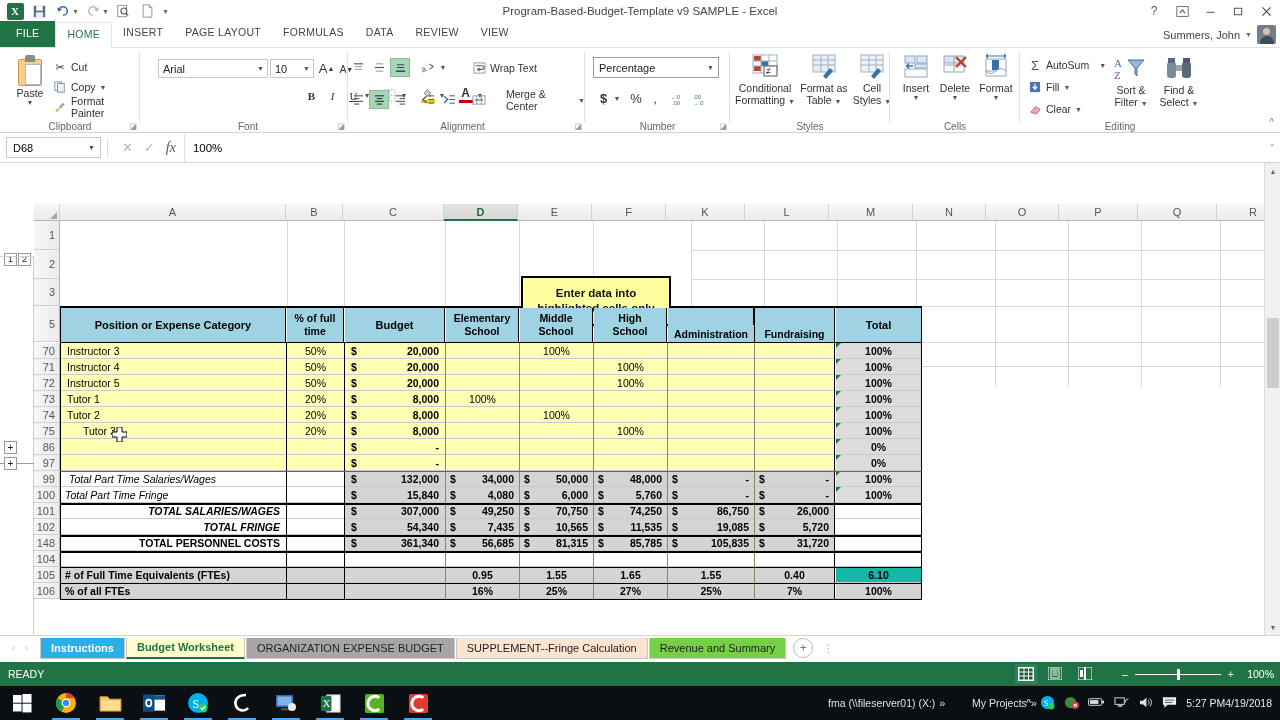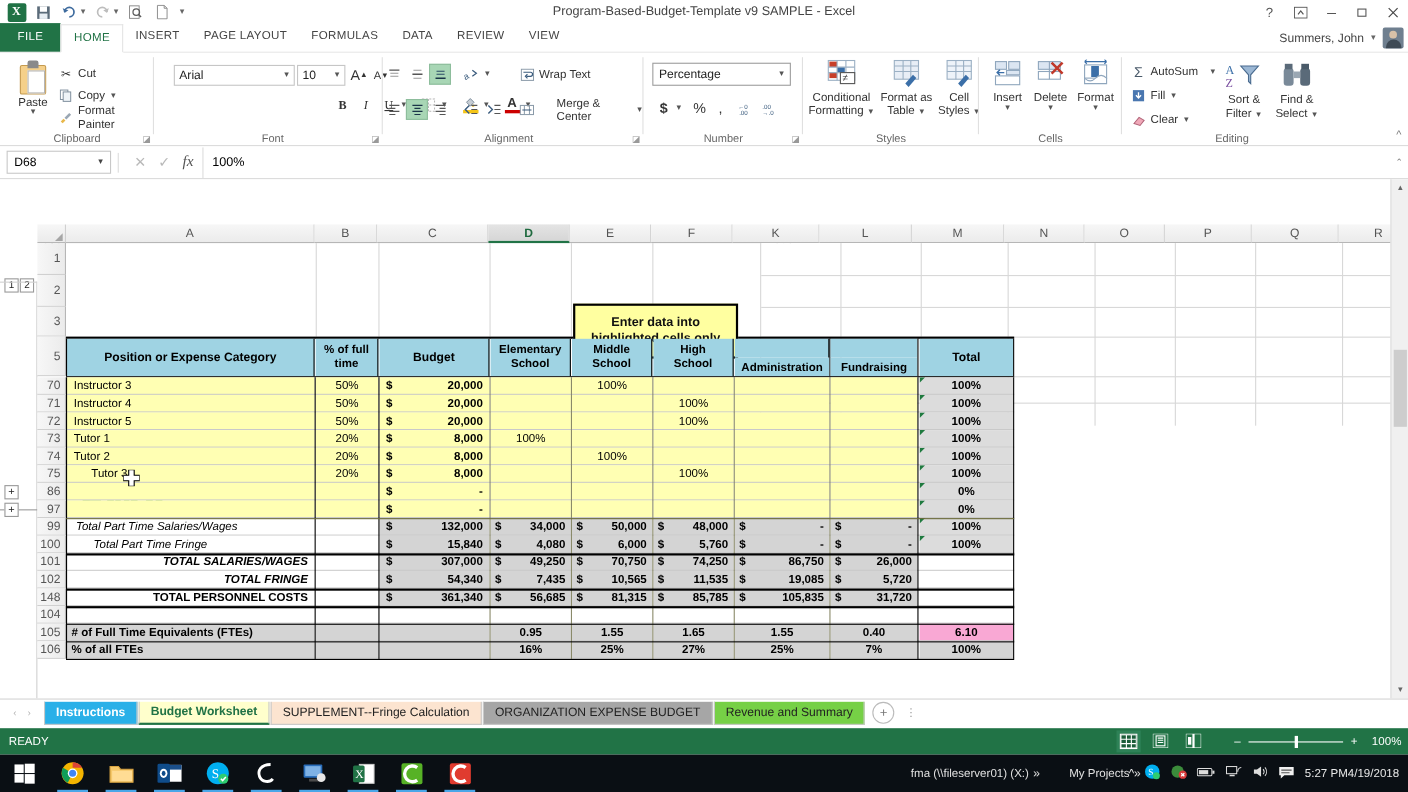--- a/index.html
+++ b/index.html
@@ -901,21 +901,21 @@
         <div class="cell" style="left: 668px; top: 308px; width: 86px; height: 16px; background: rgb(212, 212, 212);">
           <span style="position: absolute; left: 4px; font-size: 10.5px; font-weight: bold;">$</span>
           <span style="position: absolute; right: 5px; font-size: 10.5px; font-weight: bold;">-</span>
         </div>
         <div class="cell" style="left: 755px; top: 308px; width: 79px; height: 16px; background: rgb(212, 212, 212);">
           <span style="position: absolute; left: 4px; font-size: 10.5px; font-weight: bold;">$</span>
           <span style="position: absolute; right: 5px; font-size: 10.5px; font-weight: bold;">-</span>
         </div>
         <div class="cell" style="left: 836px; top: 308px; width: 85px; height: 16px; background: rgb(220, 220, 220); justify-content: center; font-weight: bold; font-size: 10.5px; position: absolute;">100%<span class="cmt-tri"></span></div>
         <div style="position: absolute; left: 61px; top: 323px; width: 861px; height: 1px; background: rgb(201, 201, 201);"></div>
-        <div class="cell" style="left: 61px; top: 324px; width: 225px; height: 16px; background: rgb(255, 255, 255); font-size: 10.5px; font-style: italic; padding-left: 24px;">Total Part Time Fringe</div>
+        <div class="cell" style="left: 61px; top: 324px; width: 225px; height: 16px; background: rgb(255, 255, 255); font-size: 10.5px; font-style: italic; padding-left: 4px;">Total Part Time Fringe</div>
         <div class="cell" style="left: 287px; top: 324px; width: 57px; height: 16px; background: rgb(255, 255, 255); justify-content: center; font-size: 10.5px;"></div>
         <div class="cell" style="left: 345px; top: 324px; width: 100px; height: 16px; background: rgb(212, 212, 212); position: absolute;">
           <span style="position: absolute; left: 6px; font-size: 10.5px; font-weight: bold;">$</span>
           <span style="position: absolute; right: 6px; font-size: 10.5px; font-weight: bold;">15,840</span>
         </div>
         <div class="cell" style="left: 446px; top: 324px; width: 73px; height: 16px; background: rgb(212, 212, 212);">
           <span style="position: absolute; left: 4px; font-size: 10.5px; font-weight: bold;">$</span>
           <span style="position: absolute; right: 5px; font-size: 10.5px; font-weight: bold;">4,080</span>
         </div>
         <div class="cell" style="left: 520px; top: 324px; width: 73px; height: 16px; background: rgb(212, 212, 212);">
@@ -1031,21 +1031,21 @@
         <div class="cell" style="left: 836px; top: 388px; width: 85px; height: 16px; background: rgb(255, 255, 255); justify-content: center; font-weight: bold; font-size: 10.5px;"></div>
         <div style="position: absolute; left: 61px; top: 403px; width: 861px; height: 1px; background: rgb(201, 201, 201);"></div>
         <div class="cell" style="left: 61px; top: 404px; width: 225px; height: 16px; background: rgb(212, 212, 212); font-size: 10.5px; font-weight: bold; padding-left: 4px;"># of Full Time Equivalents (FTEs)</div>
         <div class="cell" style="left: 287px; top: 404px; width: 57px; height: 16px; background: rgb(212, 212, 212); justify-content: center; font-size: 10.5px;"></div>
         <div class="cell" style="left: 345px; top: 404px; width: 100px; height: 16px; background: rgb(212, 212, 212);"></div>
         <div class="cell" style="left: 446px; top: 404px; width: 73px; height: 16px; background: rgb(212, 212, 212); justify-content: center; font-size: 10.5px; font-weight: bold;">0.95</div>
         <div class="cell" style="left: 520px; top: 404px; width: 73px; height: 16px; background: rgb(212, 212, 212); justify-content: center; font-size: 10.5px; font-weight: bold;">1.55</div>
         <div class="cell" style="left: 594px; top: 404px; width: 73px; height: 16px; background: rgb(212, 212, 212); justify-content: center; font-size: 10.5px; font-weight: bold;">1.65</div>
         <div class="cell" style="left: 668px; top: 404px; width: 86px; height: 16px; background: rgb(212, 212, 212); justify-content: center; font-size: 10.5px; font-weight: bold;">1.55</div>
         <div class="cell" style="left: 755px; top: 404px; width: 79px; height: 16px; background: rgb(212, 212, 212); justify-content: center; font-size: 10.5px; font-weight: bold;">0.40</div>
-        <div class="cell" style="left: 836px; top: 404px; width: 85px; height: 16px; background: #f9a8d4; justify-content: center; font-weight: bold; font-size: 10.5px;">6.10</div>
+        <div class="cell" style="left: 836px; top: 404px; width: 85px; height: 16px; background: #14b8a6; justify-content: center; font-weight: bold; font-size: 10.5px;">6.10</div>
         <div style="position: absolute; left: 61px; top: 419px; width: 861px; height: 1px; background: rgb(201, 201, 201);"></div>
         <div class="cell" style="left: 61px; top: 420px; width: 225px; height: 16px; background: rgb(212, 212, 212); font-size: 10.5px; font-weight: bold; padding-left: 4px;">% of all FTEs</div>
         <div class="cell" style="left: 287px; top: 420px; width: 57px; height: 16px; background: rgb(212, 212, 212); justify-content: center; font-size: 10.5px;"></div>
         <div class="cell" style="left: 345px; top: 420px; width: 100px; height: 16px; background: rgb(212, 212, 212);"></div>
         <div class="cell" style="left: 446px; top: 420px; width: 73px; height: 16px; background: rgb(212, 212, 212); justify-content: center; font-size: 10.5px; font-weight: bold;">16%</div>
         <div class="cell" style="left: 520px; top: 420px; width: 73px; height: 16px; background: rgb(212, 212, 212); justify-content: center; font-size: 10.5px; font-weight: bold;">25%</div>
         <div class="cell" style="left: 594px; top: 420px; width: 73px; height: 16px; background: rgb(212, 212, 212); justify-content: center; font-size: 10.5px; font-weight: bold;">27%</div>
         <div class="cell" style="left: 668px; top: 420px; width: 86px; height: 16px; background: rgb(212, 212, 212); justify-content: center; font-size: 10.5px; font-weight: bold;">25%</div>
         <div class="cell" style="left: 755px; top: 420px; width: 79px; height: 16px; background: rgb(212, 212, 212); justify-content: center; font-size: 10.5px; font-weight: bold;">7%</div>
         <div class="cell" style="left: 836px; top: 420px; width: 85px; height: 16px; background: rgb(212, 212, 212); justify-content: center; font-weight: bold; font-size: 10.5px;">100%</div>
@@ -1106,22 +1106,22 @@
     <div style="position:absolute;right:0;top:0;width:14px;height:14px;display:flex;align-items:center;justify-content:center;font-size:7px;color:#666;">▶</div>
   </div>
 
   <div class="tabbar">
     <div class="navarrows">
       <span>‹</span>
       <span>›</span>
     </div>
     <div class="stab" style="background:#2ab0e8;color:#fff;font-weight:bold;">Instructions</div>
     <div class="stab active">Budget Worksheet</div>
+    <div class="stab" style="background:#a6a6a6;">ORGANIZATION EXPENSE BUDGET</div>
     <div class="stab" style="background:#fce4d0;">SUPPLEMENT--Fringe Calculation</div>
-    <div class="stab" style="background:#a6a6a6;">ORGANIZATION EXPENSE BUDGET</div>
     <div class="stab" style="background:#76d046;">Revenue and Summary</div>
     <div class="addsheet">+</div>
     <div class="tabdots">⋮</div>
   </div>
 
   <div class="status">
     <span class="ready">READY</span>
     <div class="vbtns">
       <span class="vbtn sel">
         <svg width="14" height="12" viewBox="0 0 14 12">

